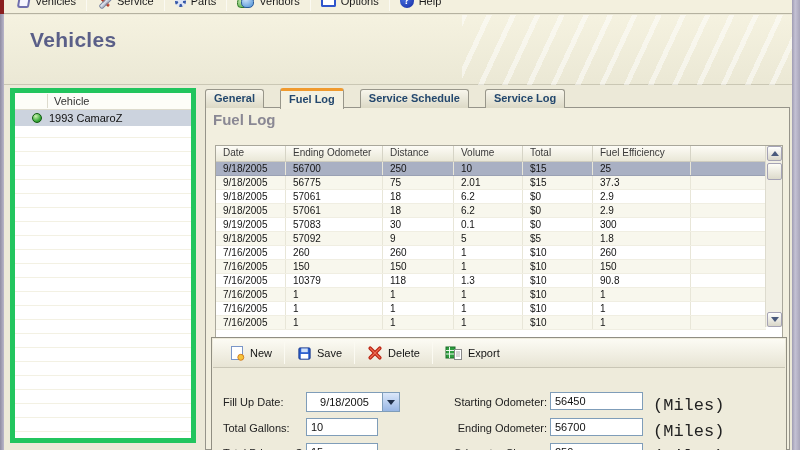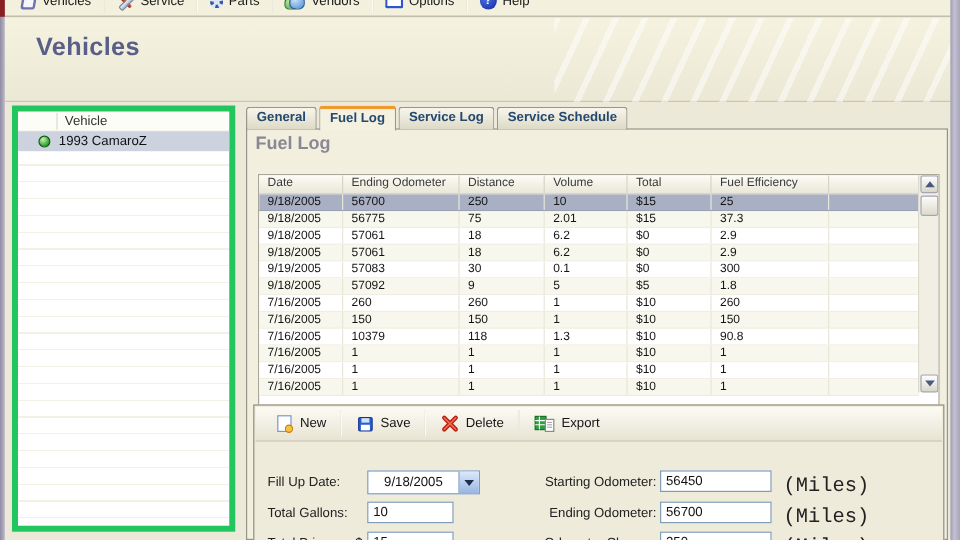--- a/index.html
+++ b/index.html
@@ -43,21 +43,21 @@
   .vehicle-panel{position:absolute;left:10px;top:88px;width:186px;height:355px;background:#fdba74;border:5px solid #22c55e;}
   .vp-header{position:relative;height:17px;background:#fdfdf8;border-bottom:1px solid #dddbcd;font-size:11px;color:#333;}
   .vp-header .colline{position:absolute;left:32px;top:1px;width:1px;height:14px;background:#dddbcd;}
   .vp-header .vp-title{position:absolute;left:39px;top:2px;}
   .vehicle-list{position:relative;height:calc(100% - 17px);
     background:repeating-linear-gradient(to bottom,#ffffff 0 13px,#f3f1e3 13px 14px);}
   .vrow{display:flex;align-items:center;height:16px;padding-left:17px;gap:7px;font-size:11px;color:#111;background:#fff;}
   .vrow.sel{background:#ccd3de;}
   .gdot{width:10px;height:10px;border-radius:50%;background:radial-gradient(circle at 35% 28%,#cdf2b2,#3fae3f 60%,#177a17);border:1px solid #0f5a0f;}
   
-  .tab-bar{position:absolute;left:205px;top:88px;height:20px;display:flex;gap:2px;z-index:3;}
+  .tab-bar{position:absolute;left:205px;top:88px;height:20px;display:flex;gap:16px;z-index:3;}
   .tab{height:19px;margin-top:1px;padding:2px 8px 0 8px;font-size:11px;font-weight:bold;color:#24486e;
     background:linear-gradient(#f8f6ec,#dcd9c6);border:1px solid #98968a;border-bottom:none;border-radius:3px 3px 0 0;cursor:default;white-space:nowrap;}
   .tab.active{height:21px;margin-top:0;background:#f4f1e1;border-top:3px solid #f09a2e;padding-top:2px;}
   
   .card{position:absolute;left:205px;top:107px;width:585px;height:343px;background:#f2efdf;border:1px solid #96948a;}
   .section-title{position:absolute;left:213px;top:111px;font-size:15px;font-weight:bold;color:#8a8894;z-index:2;}
   
   .fuel-table{position:absolute;left:215px;top:145px;width:568px;height:235px;background:#fff;border:1px solid #a9a79b;overflow:hidden;}
   .ft-inner{position:absolute;left:0;top:0;width:550px;}
   .ft-header{display:flex;height:16px;background:linear-gradient(#fdfcf6,#e9e7d7);border-bottom:1px solid #cfcdbf;font-size:10px;color:#3a3a3a;}
@@ -143,22 +143,22 @@
         <div class="vrow sel">
           <span class="gdot"></span>
           <span>1993 CamaroZ</span>
         </div>
       </div>
   </div>
 
   <div class="tab-bar">
       <div class="tab">General</div>
       <div class="tab active">Fuel Log</div>
+      <div class="tab">Service Schedule</div>
       <div class="tab">Service Log</div>
-      <div class="tab">Service Schedule</div>
     </div>
 
   <div class="card"></div>
   <div class="section-title">Fuel Log</div>
 
   <div class="fuel-table">
     <div class="ft-inner">
       <div class="ft-header">
           <div class="cell c0">Date</div>
           <div class="cell c1">Ending Odometer</div>

